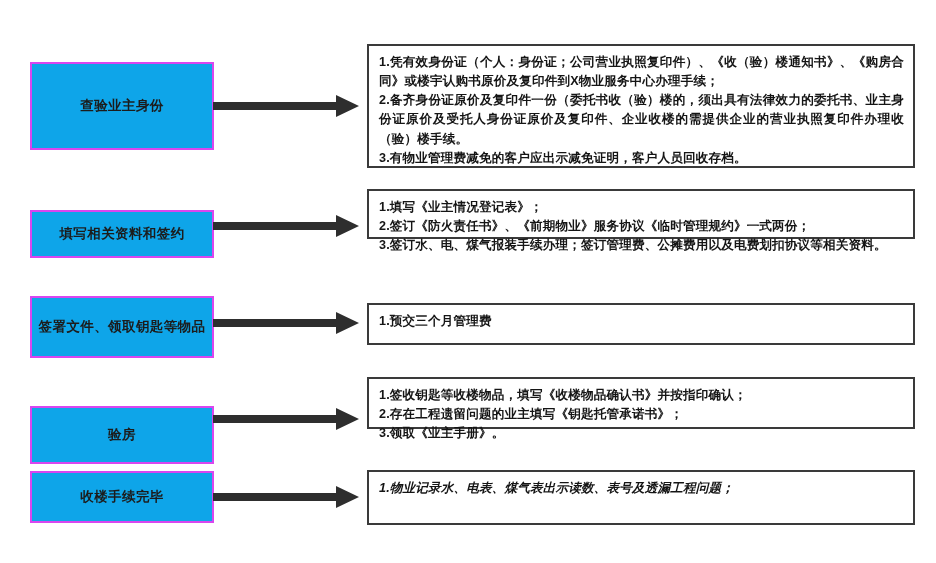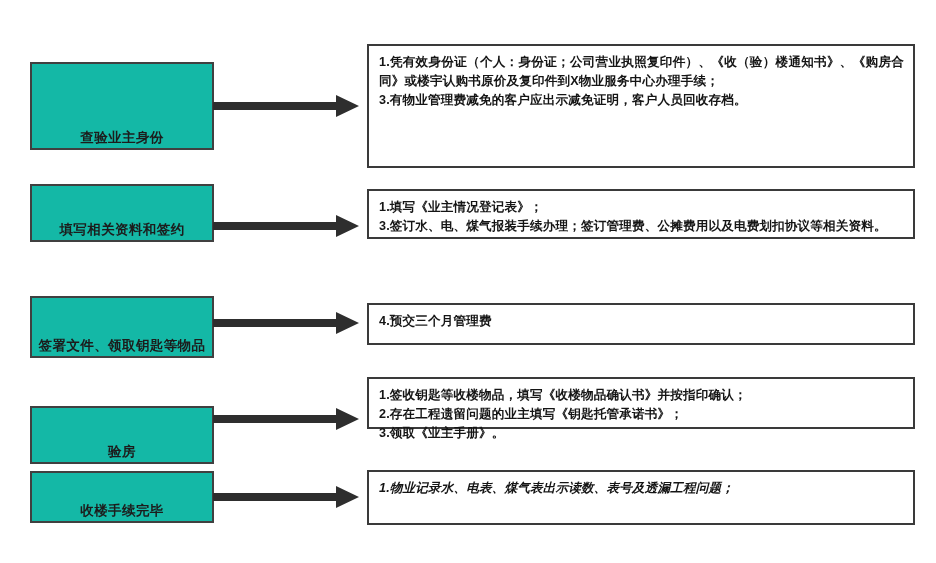--- a/index.html
+++ b/index.html
@@ -27,24 +27,24 @@
     position: absolute;
     left: 0;
     width: 936px;
   }
 
   
   .stage-box {
     position: absolute;
     left: 30px;
     box-sizing: border-box;
-    border: 2px solid #404040;
-    background: #14b8a6;
+    border: 2px solid #d946ef;
+    background: #0ea5e9;
     display: flex;
-    align-items: flex-end;
+    align-items: center;
     justify-content: center;
     text-align: center;
   }
   .stage-label {
     font-size: 13.5px;
     line-height: 1.4;
     color: #1c1c1c;
     font-weight: 600;
     letter-spacing: 0.4px;
     white-space: nowrap;
@@ -97,58 +97,60 @@
 
     <div class="connector" style="top:95px;">
       <svg width="146" height="22" viewBox="0 0 146 22" xmlns="http://www.w3.org/2000/svg">
         <path d="M0 7 H123 V0 L146 11 L123 22 V15 H0 Z" fill="#2e2e2e"></path>
       </svg>
     </div>
 
     <div class="detail-box" style="top:44px; height:124px;">
       <ul class="detail-list">
         <li class="detail-item">1.凭有效身份证（个人：身份证；公司营业执照复印件）、《收（验）楼通知书》、《购房合同》或楼宇认购书原价及复印件到X物业服务中心办理手续；</li>
+        <li class="detail-item">2.备齐身份证原价及复印件一份（委托书收（验）楼的，须出具有法律效力的委托书、业主身份证原价及受托人身份证原价及复印件、企业收楼的需提供企业的营业执照复印件办理收（验）楼手续。</li>
         <li class="detail-item">3.有物业管理费减免的客户应出示减免证明，客户人员回收存档。</li>
       </ul>
     </div>
   </div>
 
   <div class="flow-row">
-    <div class="stage-box" style="top:184px; height:58px; width:184px;">
+    <div class="stage-box" style="top:210px; height:48px; width:184px;">
       <span class="stage-label">填写相关资料和签约</span>
     </div>
 
     <div class="connector" style="top:215px;">
       <svg width="146" height="22" viewBox="0 0 146 22" xmlns="http://www.w3.org/2000/svg">
         <path d="M0 7 H123 V0 L146 11 L123 22 V15 H0 Z" fill="#2e2e2e"></path>
       </svg>
     </div>
 
     <div class="detail-box" style="top:189px; height:50px;">
       <ul class="detail-list">
         <li class="detail-item">1.填写《业主情况登记表》；</li>
+        <li class="detail-item">2.签订《防火责任书》、《前期物业》服务协议《临时管理规约》一式两份；</li>
         <li class="detail-item">3.签订水、电、煤气报装手续办理；签订管理费、公摊费用以及电费划扣协议等相关资料。</li>
       </ul>
     </div>
   </div>
 
   <div class="flow-row">
     <div class="stage-box" style="top:296px; height:62px; width:184px;">
       <span class="stage-label">签署文件、领取钥匙等物品</span>
     </div>
 
     <div class="connector" style="top:312px;">
       <svg width="146" height="22" viewBox="0 0 146 22" xmlns="http://www.w3.org/2000/svg">
         <path d="M0 7 H123 V0 L146 11 L123 22 V15 H0 Z" fill="#2e2e2e"></path>
       </svg>
     </div>
 
     <div class="detail-box" style="top:303px; height:42px;">
       <ul class="detail-list">
-        <li class="detail-item">4.预交三个月管理费</li>
+        <li class="detail-item">1.预交三个月管理费</li>
       </ul>
     </div>
   </div>
 
   <div class="flow-row">
     <div class="stage-box" style="top:390px; height:58px; width:184px;margin-top:16px;">
       <span class="stage-label">验房</span>
     </div>
 
     <div class="connector" style="top:408px;">

